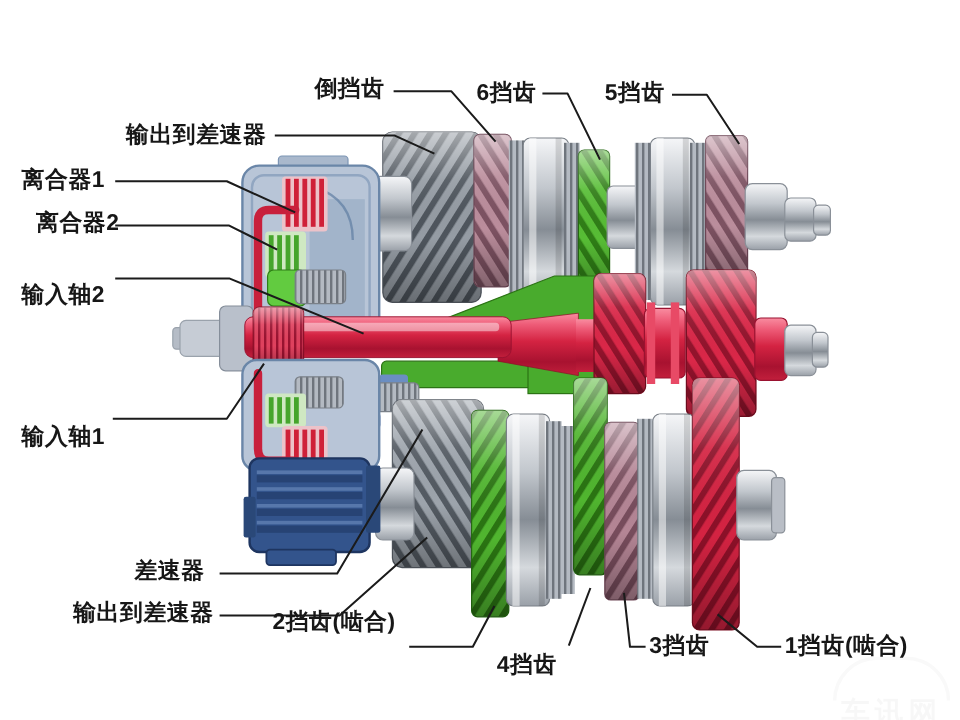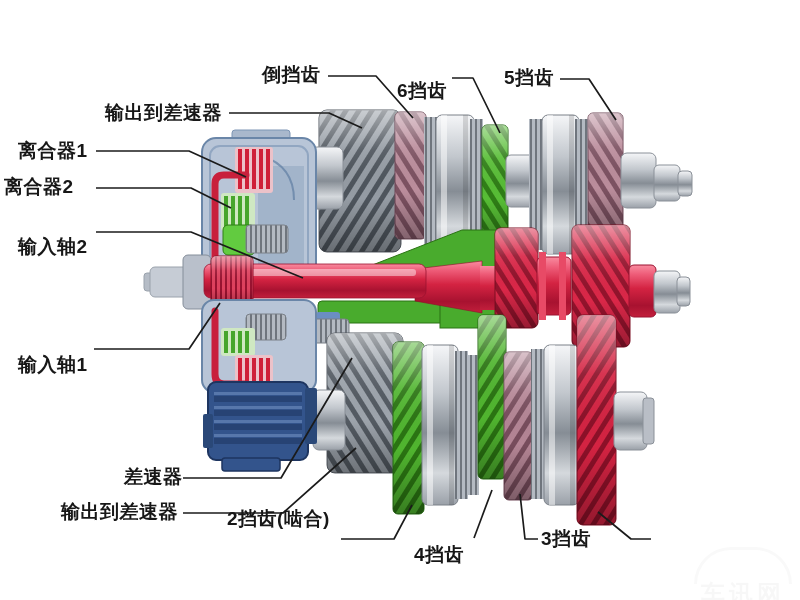--- a/index.html
+++ b/index.html
@@ -235,31 +235,32 @@
     <polyline points="183,462 281,462 352,342"></polyline>
     <polyline points="183,497 283,497 356,432"></polyline>
     <polyline points="341,523 394,523 412,489"></polyline>
     <polyline points="474,522 492,474"></polyline>
     <polyline points="538,523 525,523 520,478"></polyline>
     <polyline points="651,523 631,523 598,496"></polyline>
   </g>
 </svg>
 
 <div class="callout" style="left:262px;top:48px">倒挡齿</div>
-<div class="callout" style="left:397px;top:64px">6挡齿</div>
+<div class="callout" style="left:397px;top:51px">6挡齿</div>
 <div class="callout" style="left:504px;top:51px">5挡齿</div>
 <div class="callout" style="left:105px;top:86px">输出到差速器</div>
 <div class="callout" style="left:18px;top:124px">离合器1</div>
-<div class="callout" style="left:4px;top:160px">离合器2</div>
+<div class="callout" style="left:30px;top:160px">离合器2</div>
 <div class="callout" style="left:18px;top:220px">输入轴2</div>
 <div class="callout" style="left:18px;top:338px">输入轴1</div>
-<div class="callout" style="left:124px;top:450px">差速器</div>
+<div class="callout" style="left:112px;top:450px">差速器</div>
 <div class="callout" style="left:61px;top:485px">输出到差速器</div>
 <div class="callout" style="left:227px;top:492px">2挡齿(啮合)</div>
 <div class="callout" style="left:414px;top:528px">4挡齿</div>
 <div class="callout" style="left:541px;top:512px">3挡齿</div>
+<div class="callout" style="left:654px;top:512px">1挡齿(啮合)</div>
 
 <div class="watermark">
   <div class="wm-arc"></div>
   <div class="wm-text">车讯网</div>
 </div>
 
 </div>
 
 </body></html>

